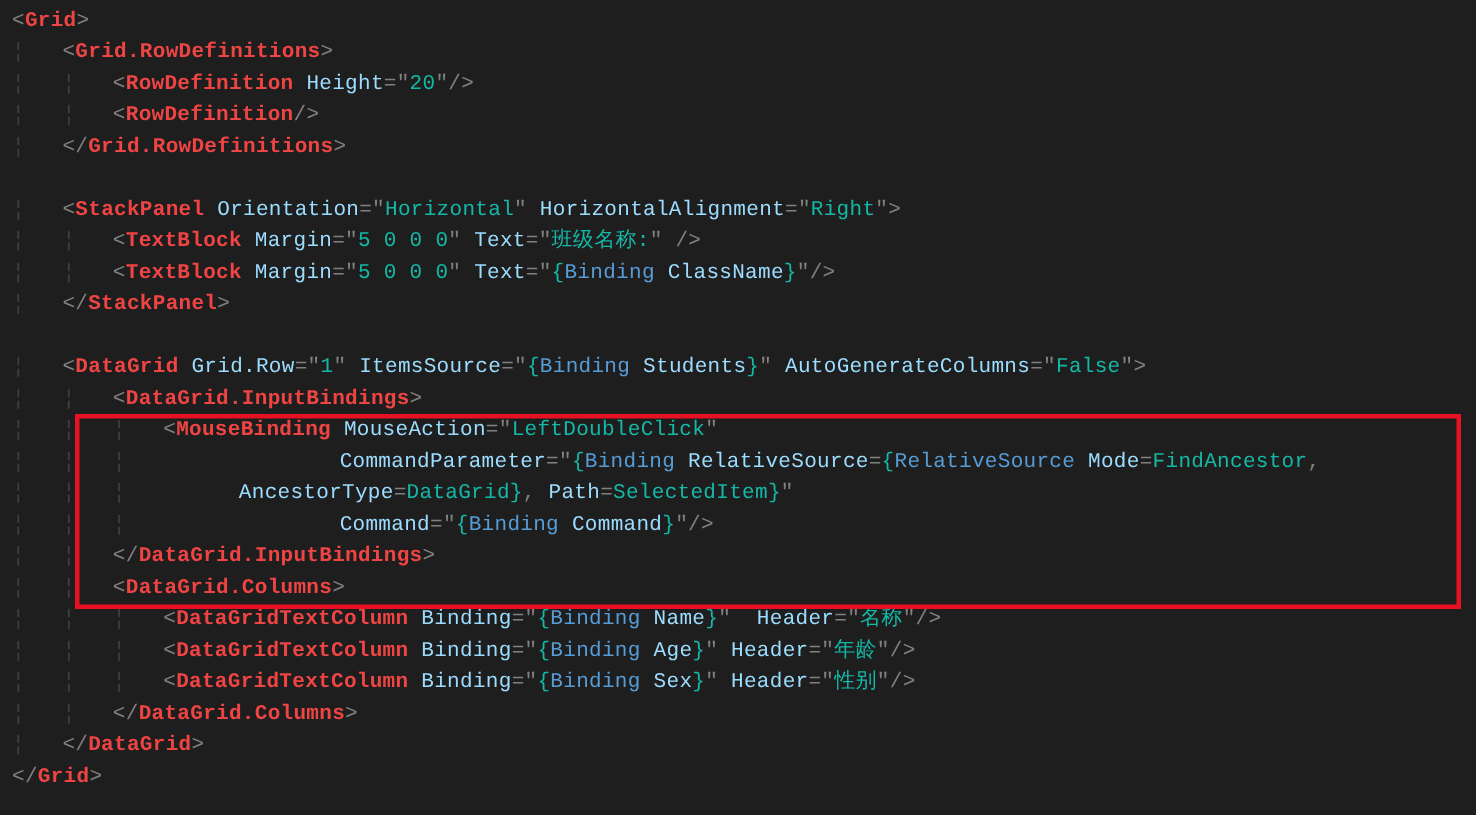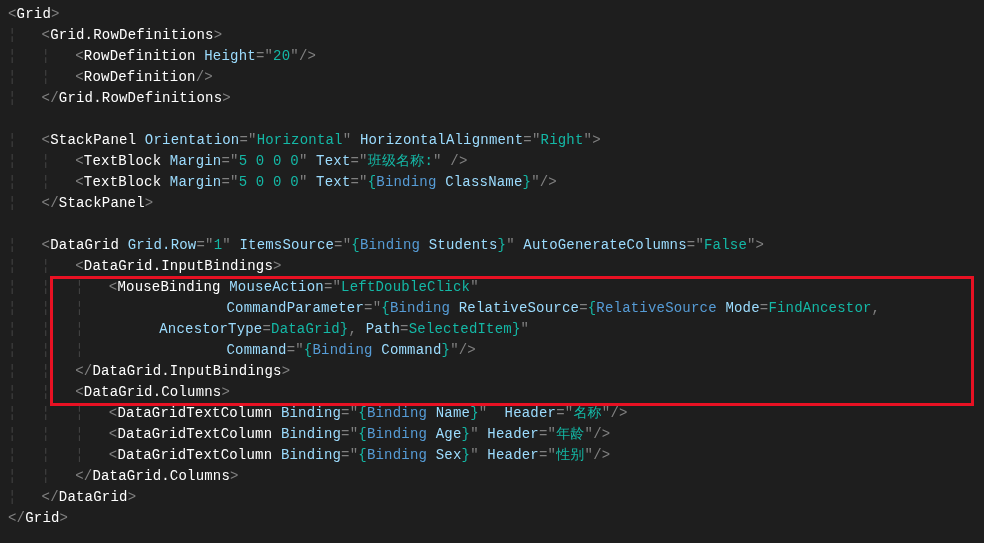--- a/index.html
+++ b/index.html
@@ -22,21 +22,21 @@
   .line {
     position: relative;
     height: 21px;
   }
   .guide {
     display: inline-block;
     color: #404040;
     letter-spacing: 0;
   }
   .br  { color: #808080; }   
-  .el  { color: #ffffff; }   
+  .el  { color: #ef4444; font-weight: bold; }   
   .at  { color: #9cdcfe; text-align: right; }   
   .str { color: #14b8a6; }   
   .kw  { color: #569cd6; }   
   .pl  { color: #d4d4d4; }   
   .highlight-box {
     position: absolute;
     border: 3px solid #e81123;
     left: 50px;
     top: 276px;
     width: 924px;

